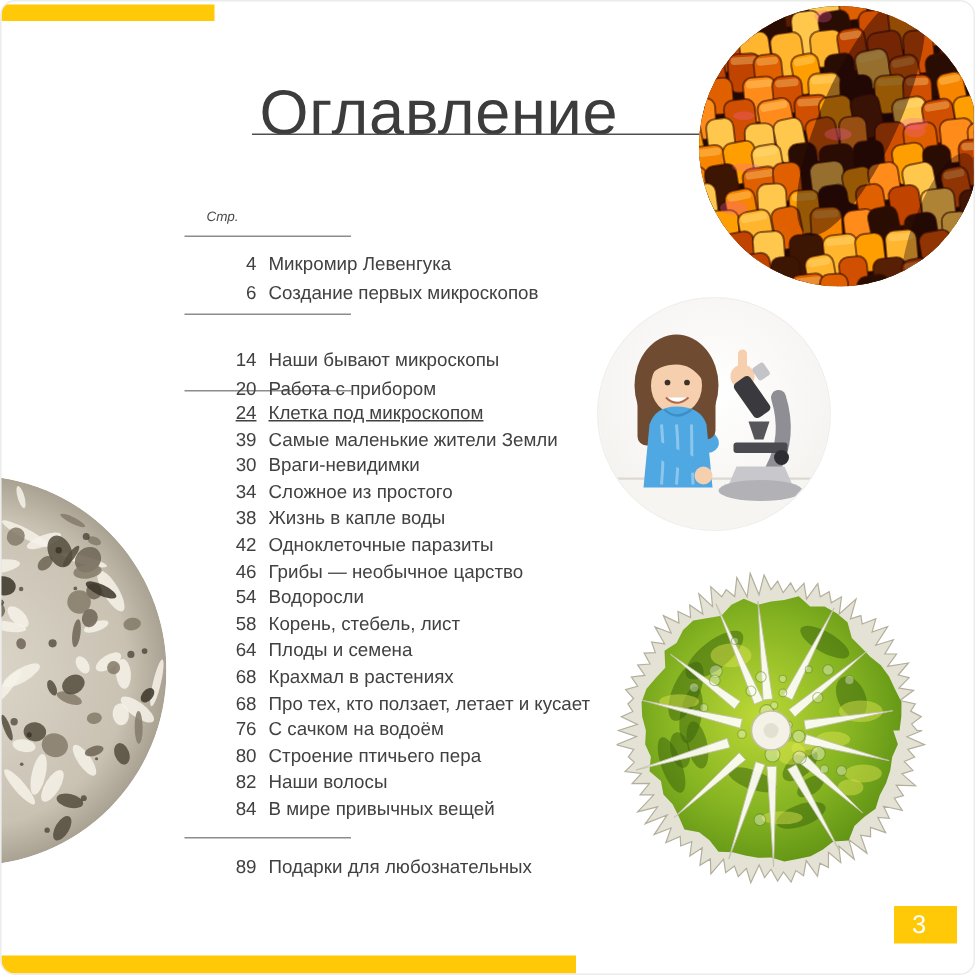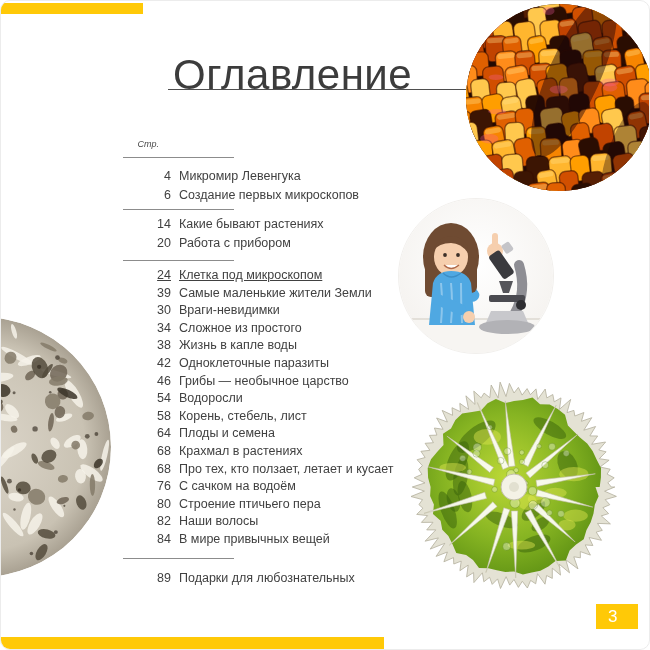--- a/index.html
+++ b/index.html
@@ -57,23 +57,23 @@
         <div class="toc-row" style="height: 19px; line-height: 19px;">
           <span class="toc-num">4</span>
           <span class="toc-title">Микромир Левенгука</span>
         </div>
         <div class="toc-row" style="height: 19px; line-height: 19px;">
           <span class="toc-num">6</span>
           <span class="toc-title">Создание первых микроскопов</span>
         </div>
       </div>
       <div class="toc-group" style="top: 214px;">
-        <div class="toc-row" style="height: 19px; line-height: 19px;">
+        <div class="toc-row" style="height: 19px; line-height: 19px; margin-top: 16px;">
           <span class="toc-num">14</span>
-          <span class="toc-title">Какие бывают растениях</span>
+          <span class="toc-title">Наши бывают микроскопы</span>
         </div>
         <div class="toc-row" style="height: 19px; line-height: 19px;">
           <span class="toc-num">20</span>
           <span class="toc-title">Работа с прибором</span>
         </div>
       </div>
       <div class="toc-group" style="top: 266px;">
         <div class="toc-row" style="height: 17.6px; line-height: 17.6px; text-decoration: underline;">
           <span class="toc-num">24</span>
           <span class="toc-title">Клетка под микроскопом</span>

